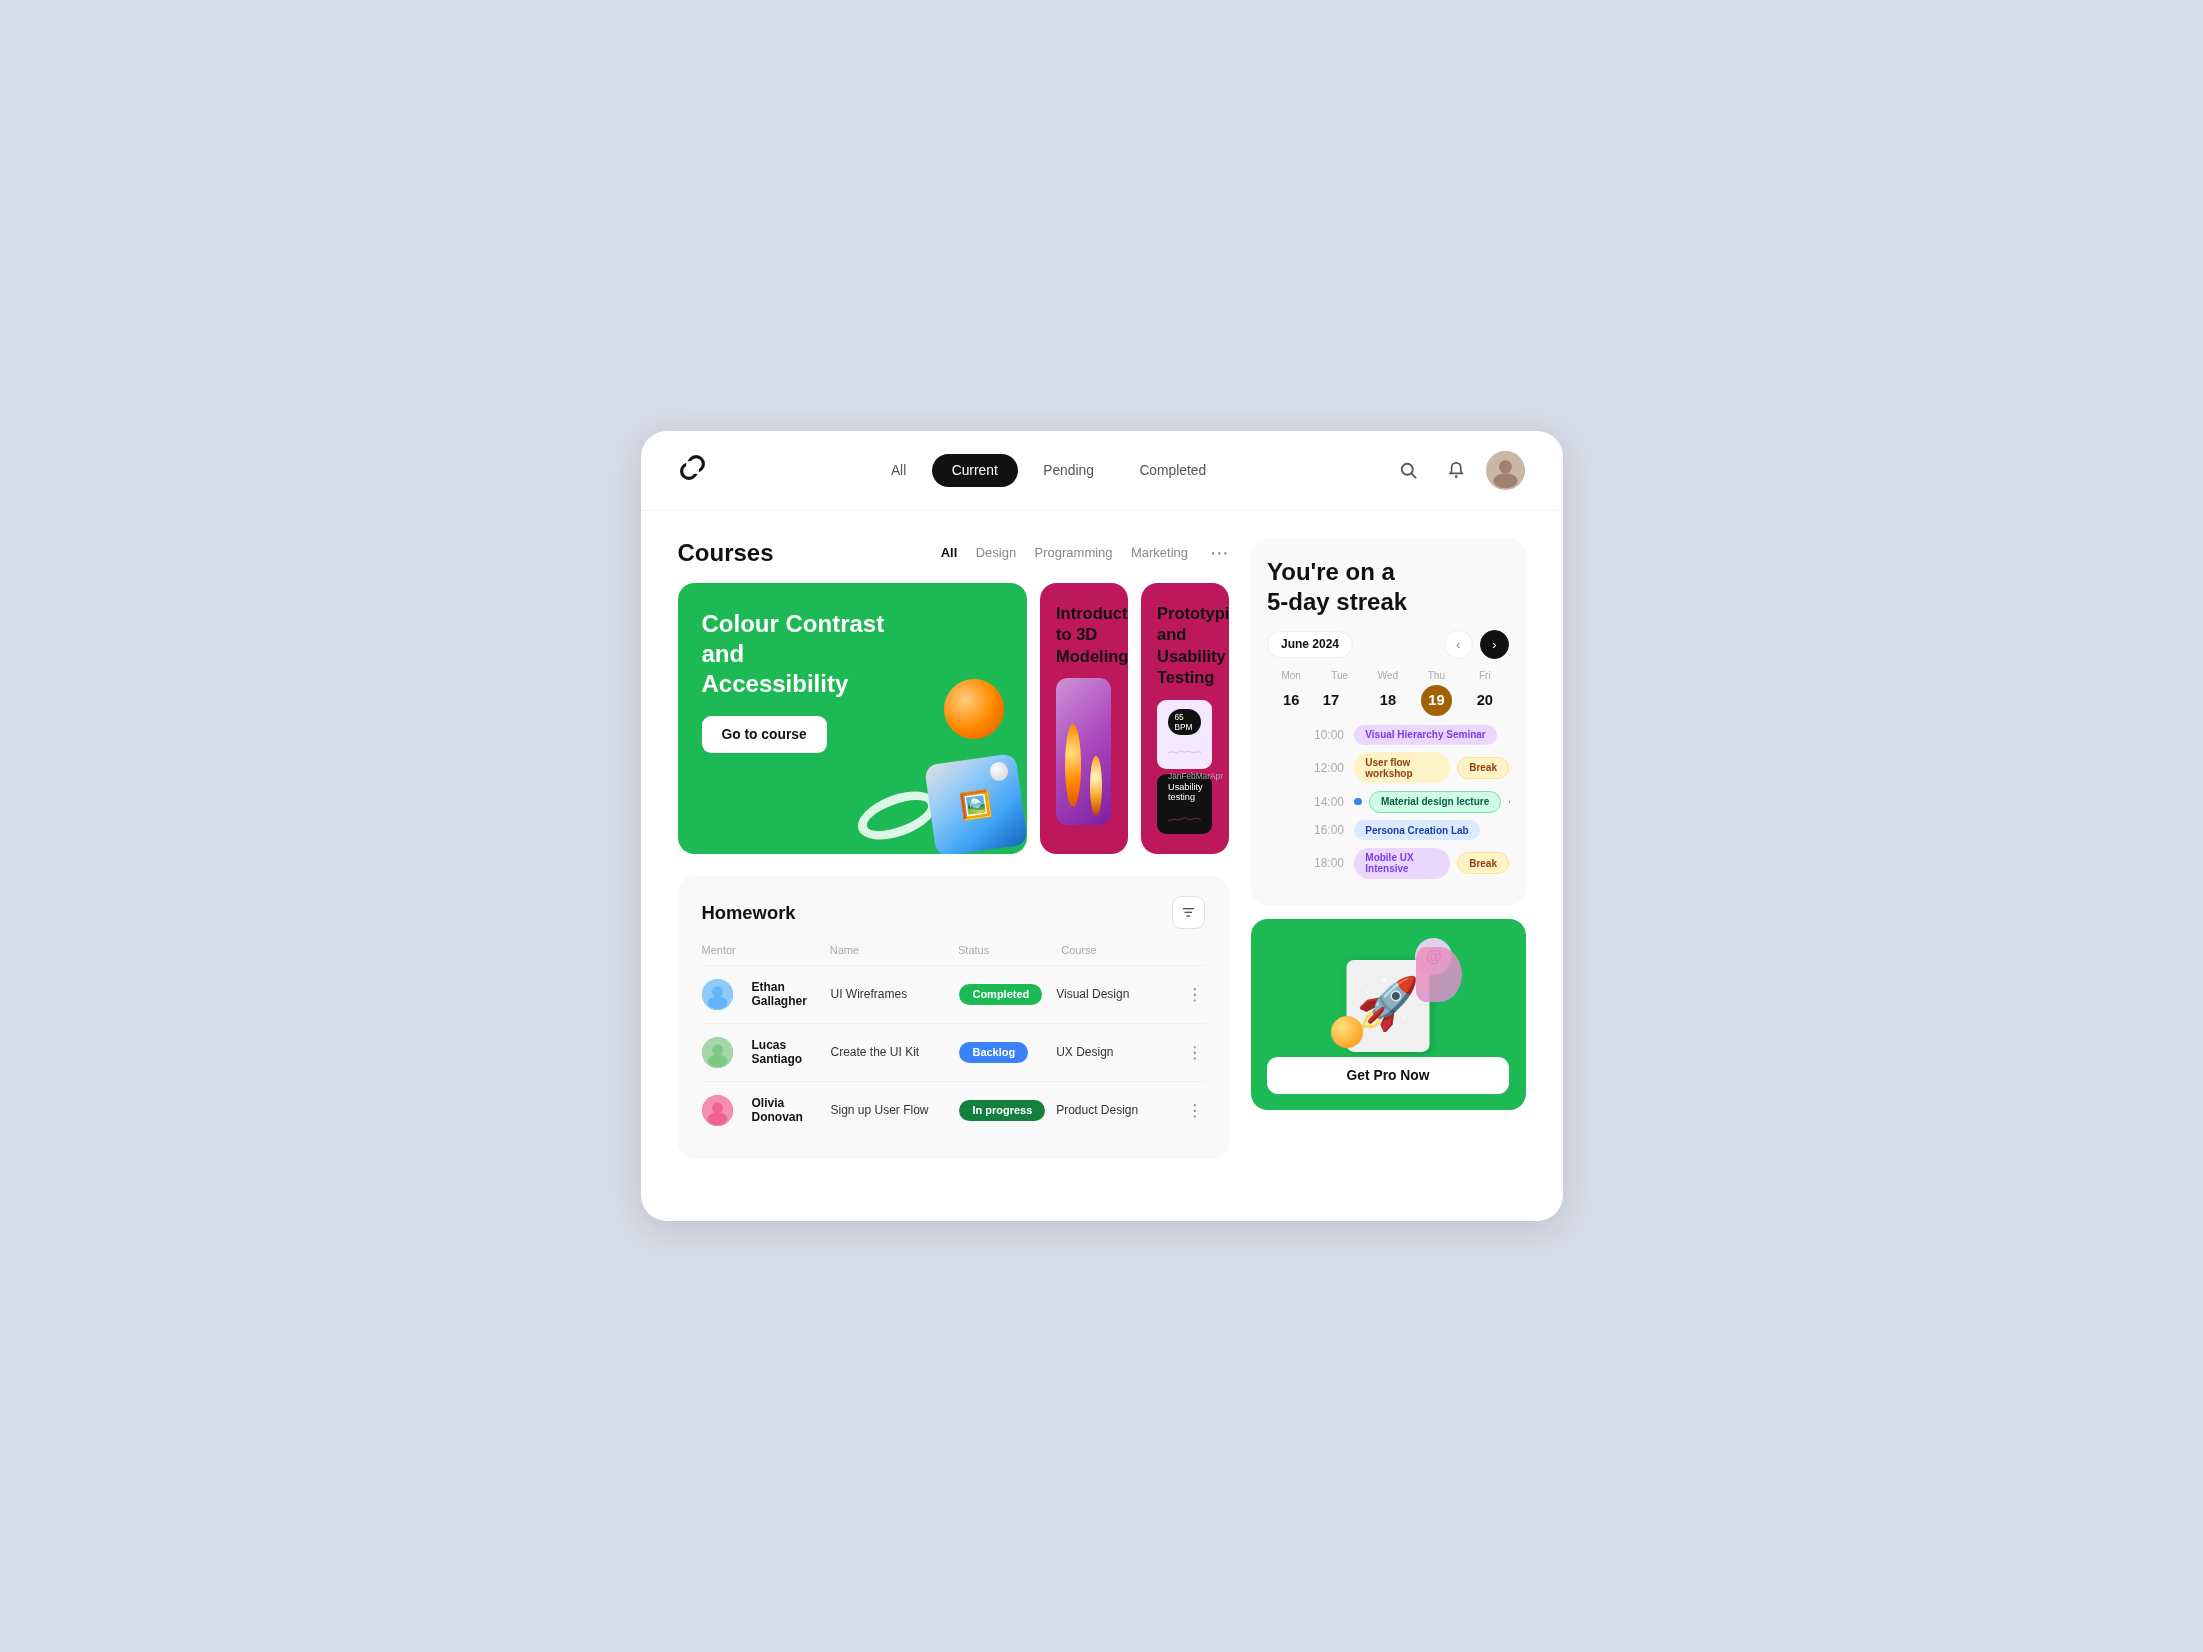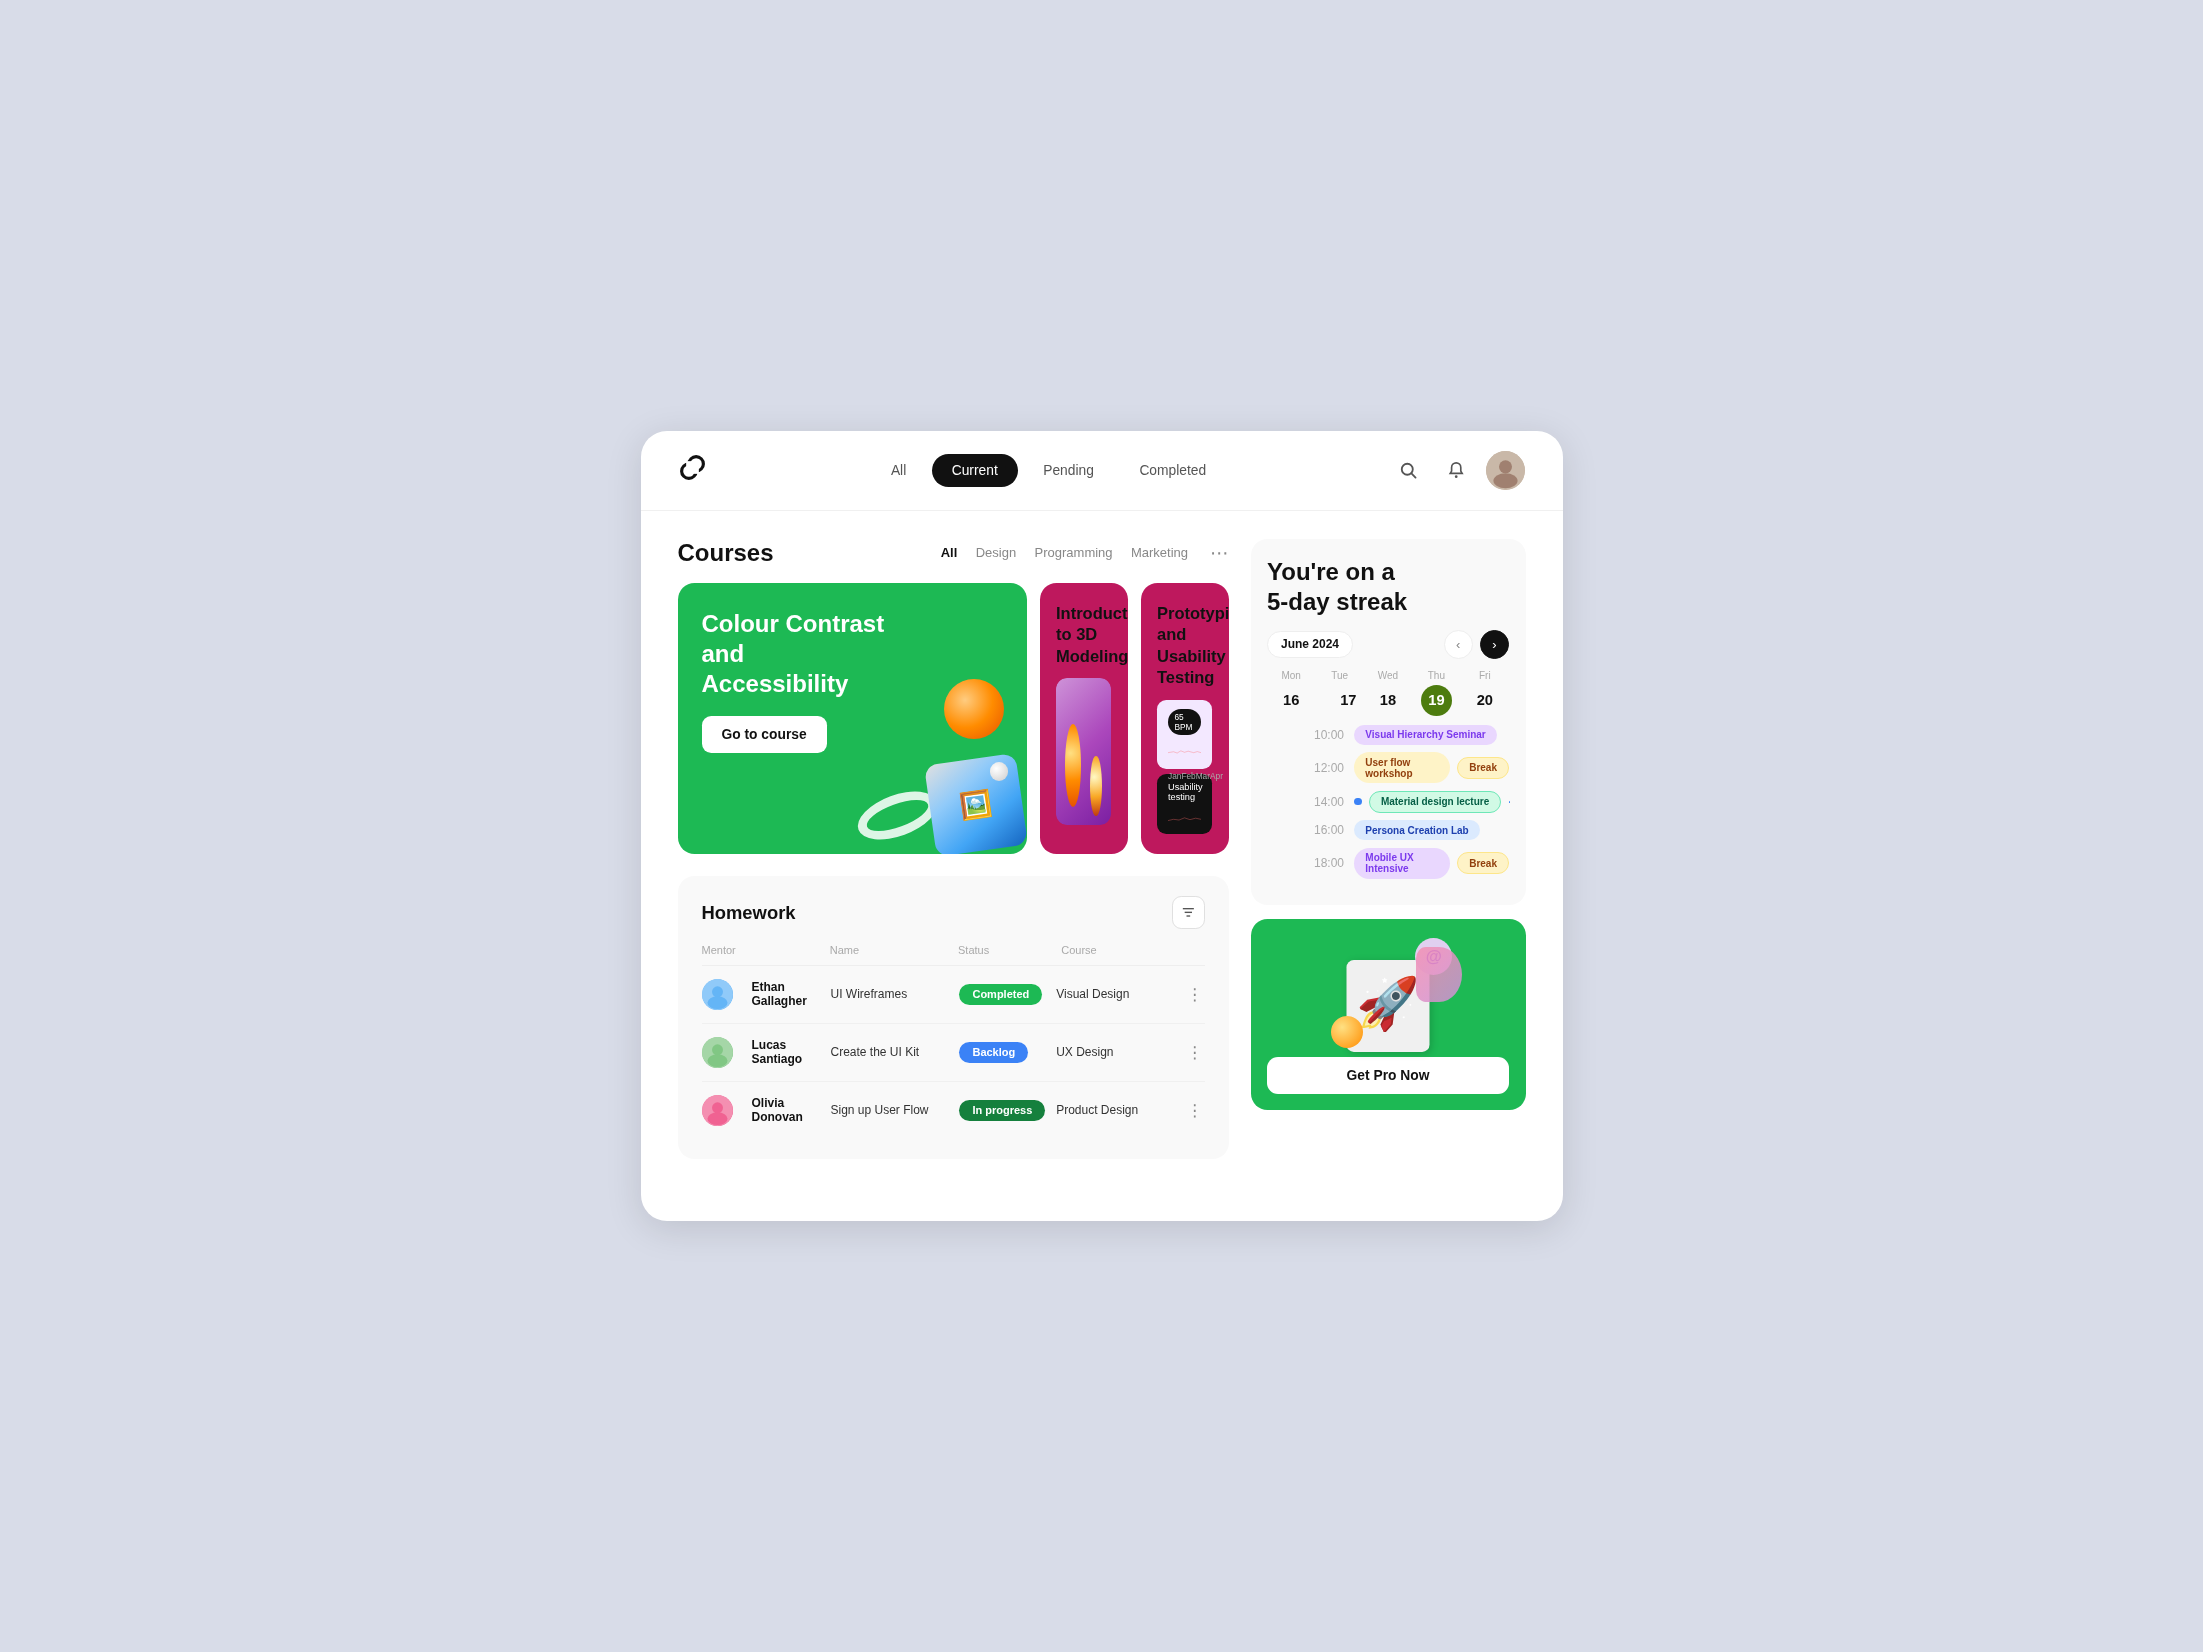--- a/index.html
+++ b/index.html
@@ -422,21 +422,21 @@
       font-weight: 700;
       color: #111;
       padding: 5.5px;
       border-radius: 50%;
       display: inline-block;
       width: 31px;
       height: 31px;
       line-height: 20px;
     }
     .day-num.today {
-      background: #4d7c0f;
+      background: #a16207;
       color: #fff;
     }
     
     .schedule {
       margin-top: 5.5px;
     }
     .schedule-row {
       display: flex;
       align-items: center;
       gap: 7.3px;
@@ -702,21 +702,21 @@
         </div>
         <div class="days-row">
           <div style="text-align:center;">
             <div class="day-label">Mon</div>
             <div style="display:flex;justify-content:center;">
                 <span class="day-num">16</span>
               </div>
           </div>
           <div style="text-align:center;">
             <div class="day-label">Tue</div>
-            <div style="display:flex;justify-content:flex-end;">
+            <div style="display:flex;justify-content:flex-start;">
                 <span class="day-num">17</span>
               </div>
           </div>
           <div style="text-align:center;">
             <div class="day-label">Wed</div>
             <div style="display:flex;justify-content:center;">
                 <span class="day-num">18</span>
               </div>
           </div>
           <div style="text-align:center;">

